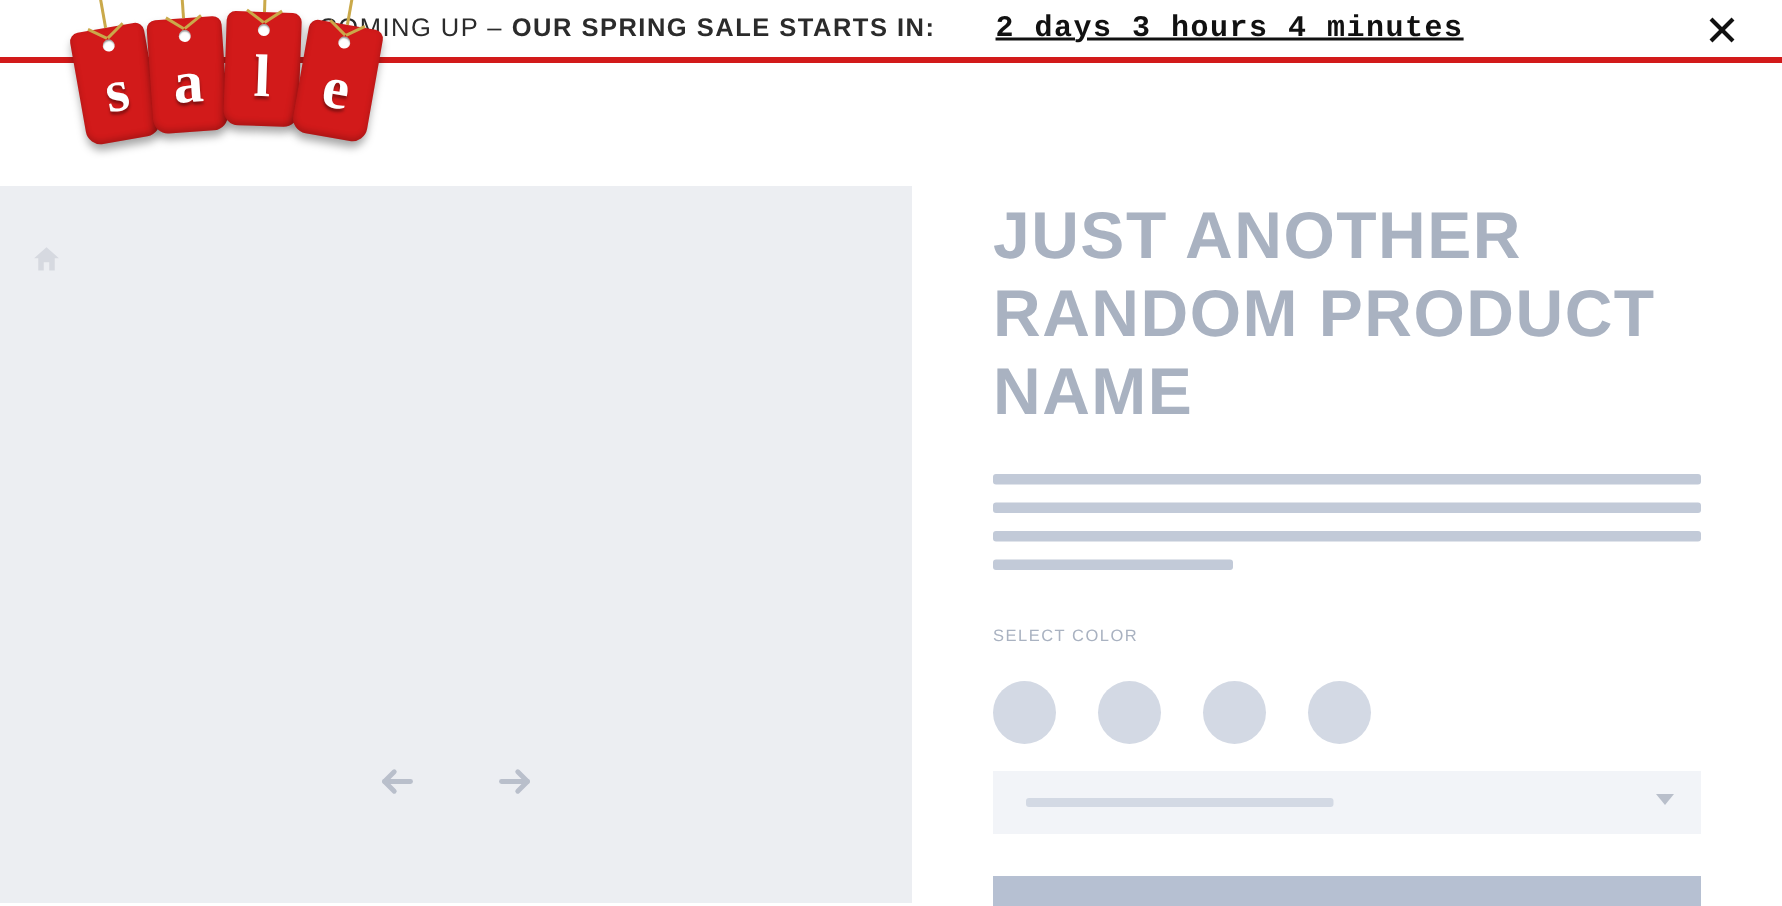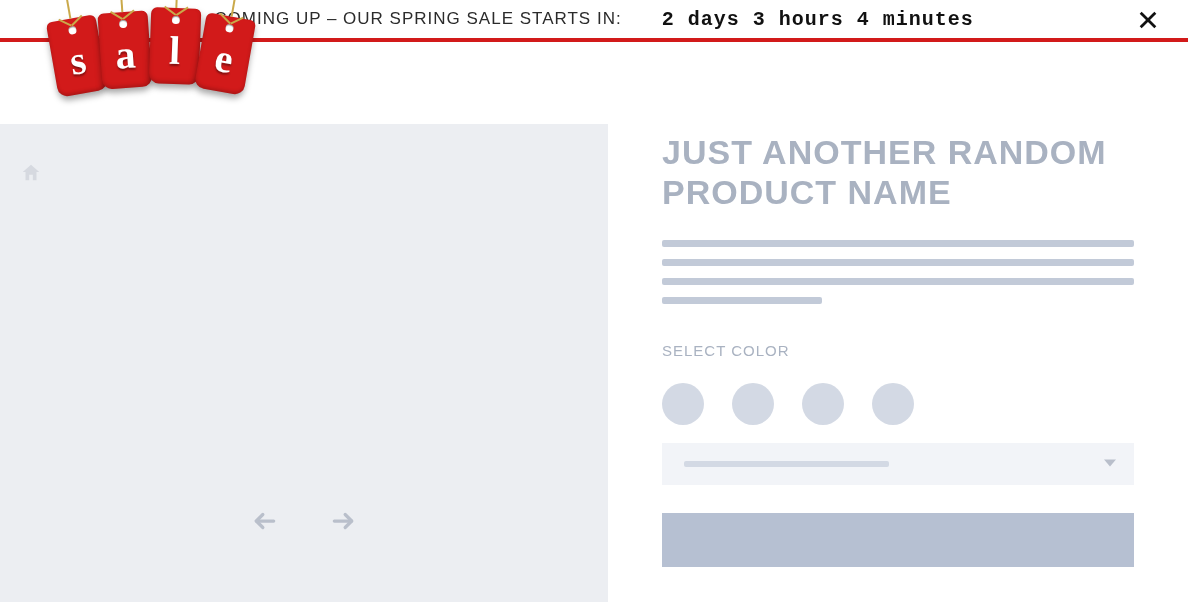--- a/index.html
+++ b/index.html
@@ -6,24 +6,24 @@
   html, body { width: 1188px; height: 604px; font-family: Arial, Helvetica, sans-serif; background:#fff; overflow:hidden; }
 
   
   .announce-wrap { position: relative; width:100%; }
   .announce-bar {
     width:100%; height:42px; display:flex; align-items:center; justify-content:center;
     border-bottom:4px solid #d21a1a; position:relative; background:#fff;
   }
   .announce-text { color:#2b2b2b; letter-spacing:1px; font-size:17px; font-family:"Arial Narrow", Arial, sans-serif; }
   .announce-text .prefix { font-weight:400; }
-  .announce-text .bold { font-weight:400; }
+  .announce-text .bold { font-weight:700; }
   .countdown {
     margin-left:40px; font-family:"Courier New", monospace; font-weight:700;
-    font-size:20px; letter-spacing:1px; color:#111;
+    font-size:20px; letter-spacing:1px; color:#111;text-decoration:underline;
   }
   .close-btn {
     position:absolute; right:26px; top:6px; width:28px; height:28px;
     display:flex; align-items:center; justify-content:center; cursor:pointer;
   }
   .close-btn svg { width:22px; height:22px; }
   .close-btn svg line { stroke:#111; stroke-width:3; }
 
   
   .sale-tags { position:absolute; left:52px; top:-6px; width:220px; height:120px; z-index:5; pointer-events:none; }
@@ -68,29 +68,29 @@
   .home-icon svg{ width:22px; height:22px; fill:currentColor; }
   .gallery-nav{
     position:absolute; left:0; right:0; bottom:68px; display:flex; gap:52px;
     justify-content:center; color:#b9bfcb;
   }
   .arrow-btn{ width:26px; height:26px; cursor:pointer; }
   .arrow-btn svg{ width:26px; height:26px; stroke:#b9bfcb; stroke-width:3; fill:none; stroke-linecap:round; stroke-linejoin:round; }
 
   .details{ flex:1; padding:0 54px 0 54px; }
   .prod-title{
-    font-size:34px; font-weight:700; color:#a9b2c1; letter-spacing:1px; line-height:1.18;
+    font-size:44px; font-weight:700; color:#a9b2c1; letter-spacing:1px; line-height:1.18;
     margin-top:8px;
   }
   .desc{ margin-top:28px; }
   .desc-line{ height:7px; background:#c2cad8; border-radius:2px; margin-bottom:12px; }
   .desc-line.short{ width:34%; }
 
   .field-label{
-    margin-top:38px; font-size:15px; letter-spacing:1px; color:#a9b2c1; font-weight:500;
+    margin-top:38px; font-size:11px; letter-spacing:1px; color:#a9b2c1; font-weight:500;
   }
   .swatches{ margin-top:24px; display:flex; gap:28px; }
   .swatch{
     width:42px; height:42px; border-radius:50%; background:#d3d9e4; cursor:pointer;
   }
   .size-select{
     margin-top:18px; height:42px; background:#f2f4f8; position:relative; cursor:pointer;
     display:flex; align-items:center; padding:0 22px;
   }
   .size-select .ph{

